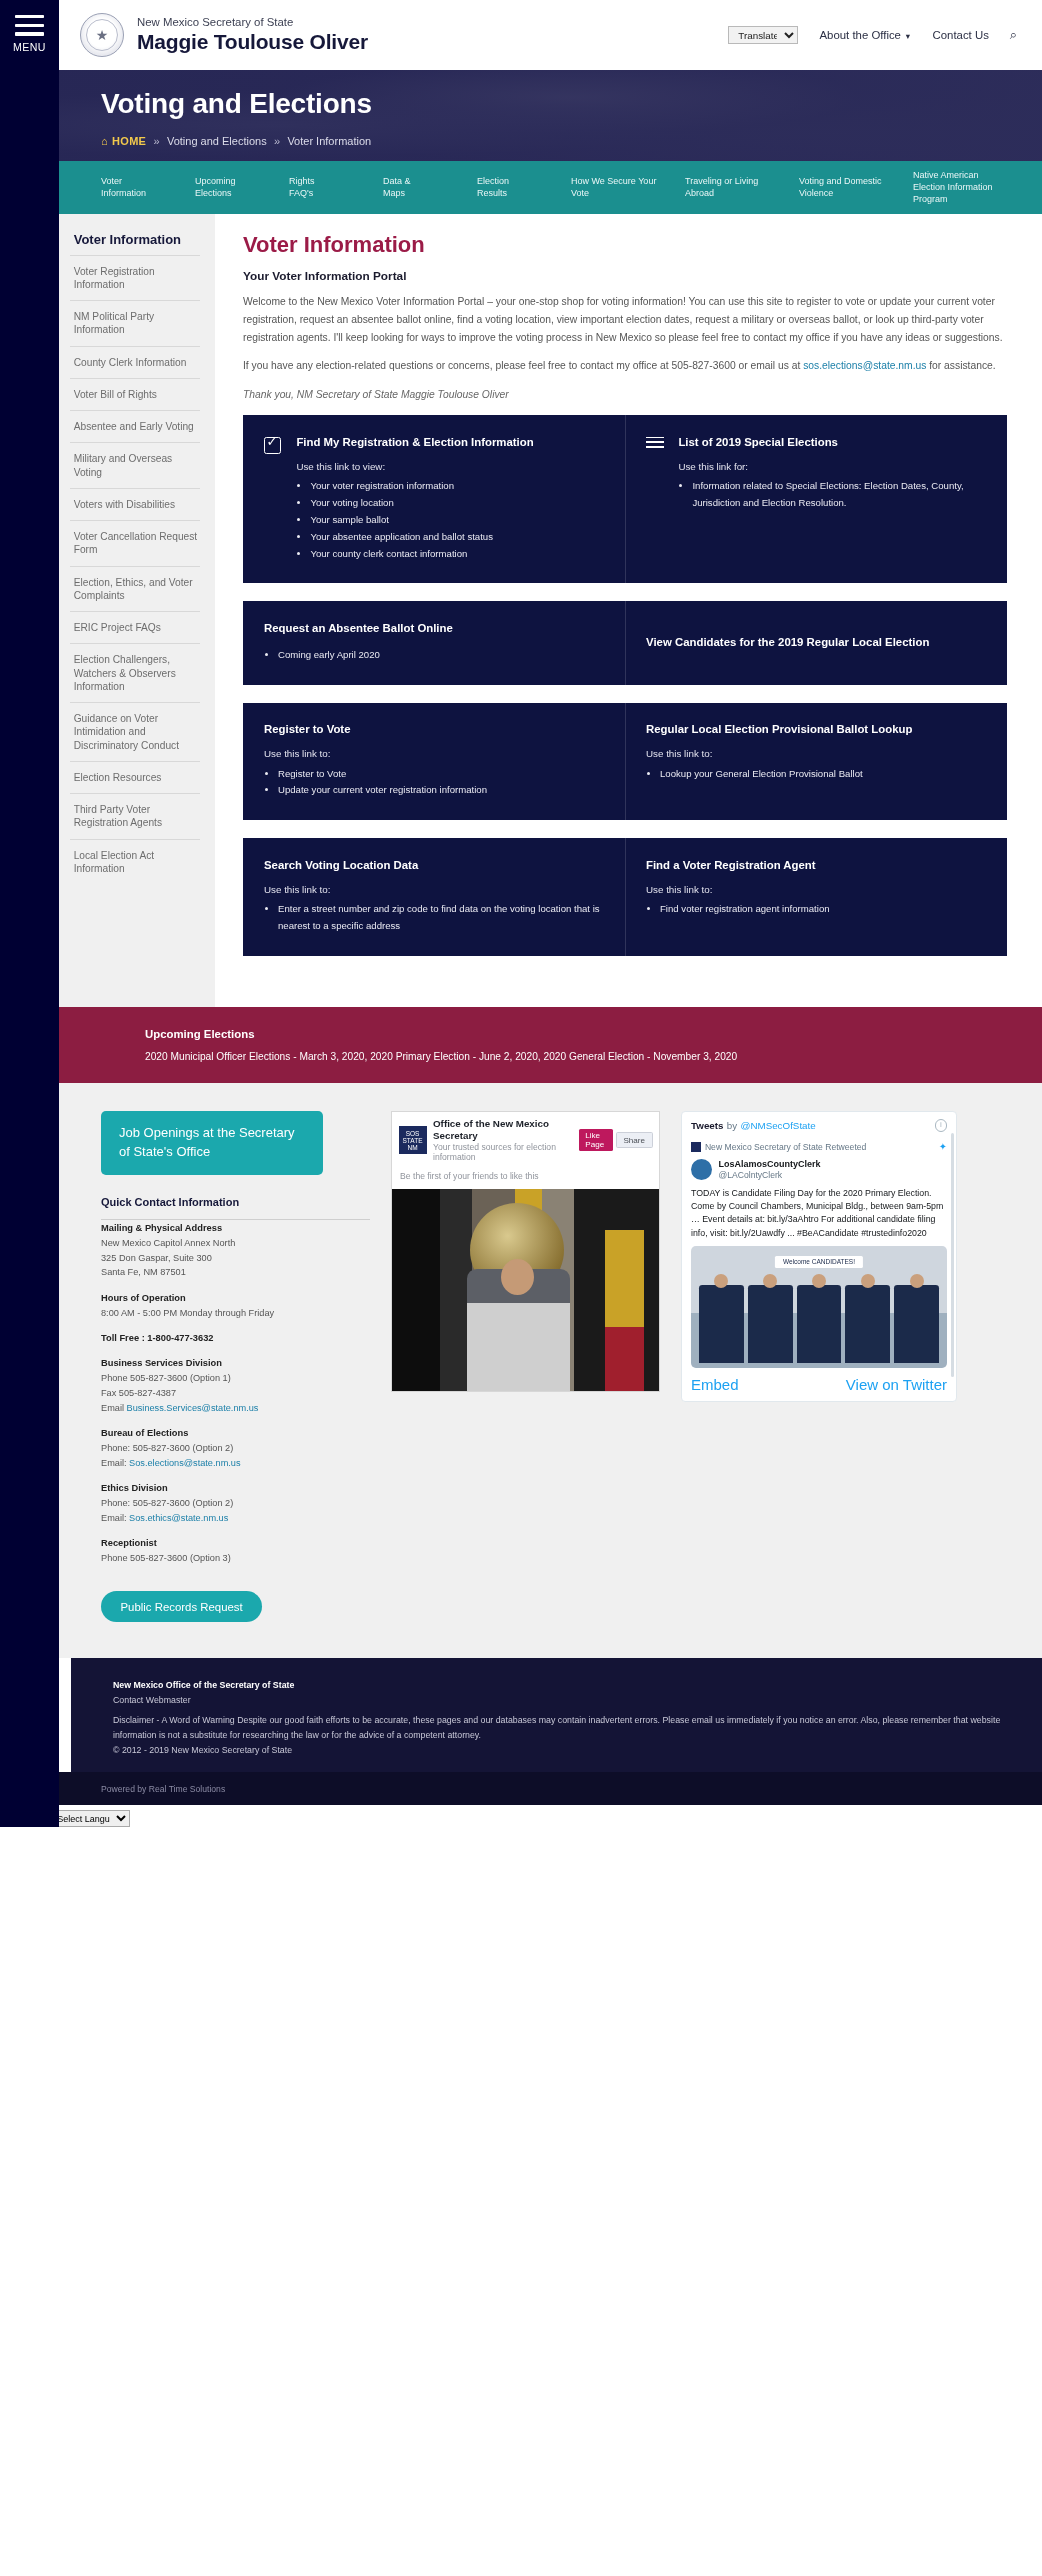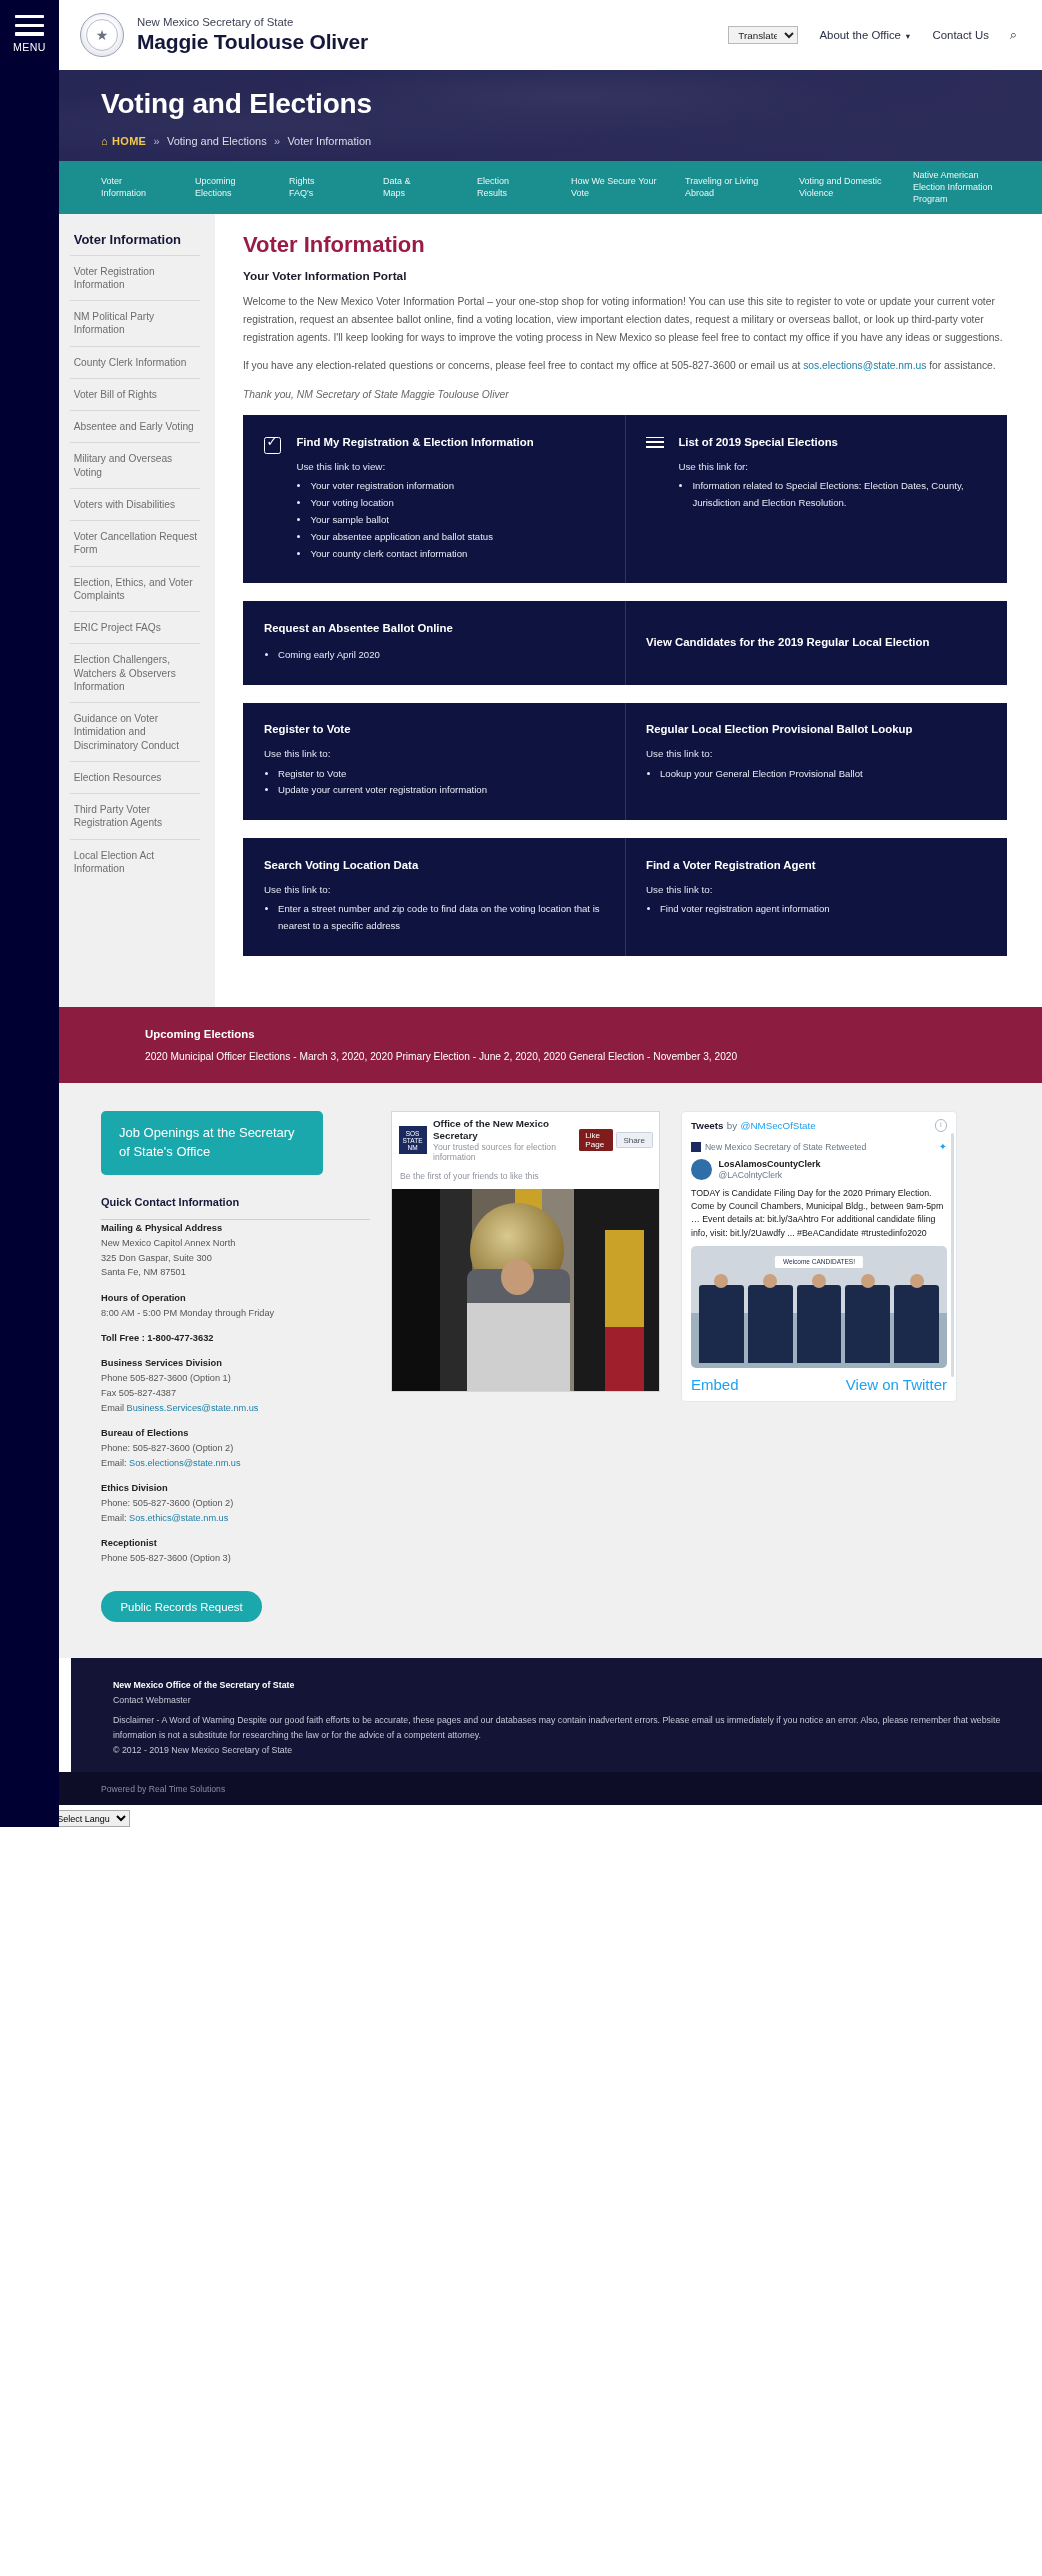--- a/index.html
+++ b/index.html
@@ -155,21 +155,21 @@
     border-radius: 18px; display: inline-block; margin-top: 14.7px; cursor: pointer;
   }
 
   
   .col-fb { width: 269px; }
   .fb-box { width: 269px; border: 0.8px solid #d7d7d7; background: #fff; }
   .fb-head { display: flex; align-items: center; gap: 6.5px; padding: 5.7px 6.5px; background: #fff; }
   .fb-avatar { width: 28px; height: 28px; background: #1b2a5e; color: #fff; font-size: 6.5px; display: flex; align-items: center; justify-content: center; text-align: center; flex: none; }
   .fb-title { font-size: 9.8px; font-weight: bold; color: #1d2129; line-height: 1.25; }
   .fb-likebtn { margin-left: auto; display: flex; gap: 3.3px; align-items: center; }
-  .fb-like { background: #7f1d1d; color: #fff; font-size: 8.1px; padding: 2.4px 6.5px; border-radius: 1.6px; cursor: pointer; }
+  .fb-like { background: #be185d; color: #fff; font-size: 8.1px; padding: 2.4px 6.5px; border-radius: 1.6px; cursor: pointer; }
   .fb-share { background: #eceff5; border: 0.8px solid #ccd0d9; color: #4b4f56; font-size: 8.1px; padding: 2.4px 6.5px; border-radius: 1.6px; cursor: pointer; }
   .fb-sub { font-size: 8.6px; color: #90949c; padding: 3.3px 8.1px 7.3px; }
   .fb-photo { height: 202px; background: linear-gradient(#111, #1c1c1c); position: relative; overflow: hidden; }
   .fb-photo .wall { position: absolute; inset: 0; background:
       linear-gradient(90deg, #0d0d0d 0 18%, #2a2a2a 18% 30%, #6b6256 30% 46%, #c9a227 46% 56%, #8a8274 56% 68%, #1a1a1a 68% 100%); }
   .fb-photo .seal-big {
     position: absolute; left: 78px; top: 14.7px; width: 94px; height: 94px; border-radius: 50%;
     background: radial-gradient(circle at 40% 35%, #d9c98e, #8a7233 70%, #5d4c1f);
   }
   .fb-photo .person {

